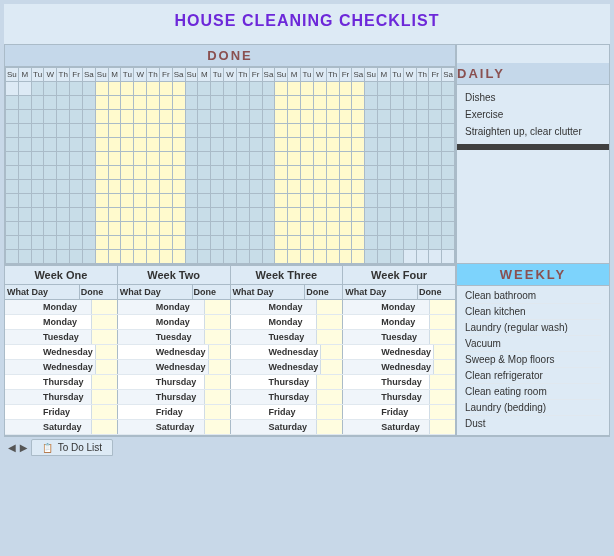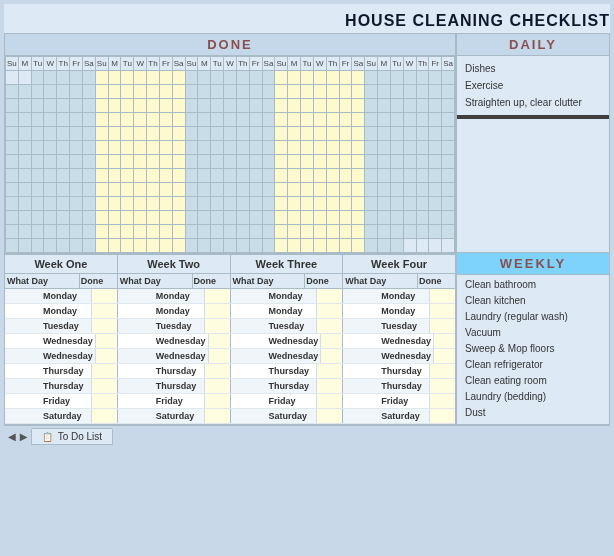--- a/index.html
+++ b/index.html
@@ -10,25 +10,25 @@
       width: 614px;
       min-height: 556px;
       overflow: hidden;
     }
     .outer-wrapper {
       background: #c8d8e8;
       padding: 4px;
       width: 614px;
     }
     .title {
-      text-align: right;
+      text-align: center;
       font-size: 16px;
       font-weight: bold;
-      color: #0f172a;
-      padding: 8px 0 3px;
+      color: #6d28d9;
+      padding: 8px 0 14px;
       letter-spacing: 1px;
       background: #ddeaf5;
     }
     .main-container {
       display: flex;
       flex-direction: row;
       background: #ddeaf5;
       border: 1px solid #aabbc8;
     }
     
@@ -149,31 +149,31 @@
       background: #fffde0;
     }
     
     .right-section {
       flex: 1;
       display: flex;
       flex-direction: column;
     }
     .daily-header {
       background: #c5d8ea;
-      text-align: center;
       font-weight: bold;
       color: #8a5050;
       font-size: 13px;
       padding: 3px 0;
       border-bottom: 1px solid #aabbc8;
       letter-spacing: 2px;
+      margin-top: 18px;
     }
     .daily-items {
       padding: 4px 8px;
-      border-bottom: 4px solid #404040;
+      border-bottom: 6px solid #404040;
       flex: 0;
     }
     .daily-item {
       padding: 3px 0;
       color: #333;
       font-size: 10px;
     }
     .daily-spacer {
       flex: 1;
       min-height: 100px;

